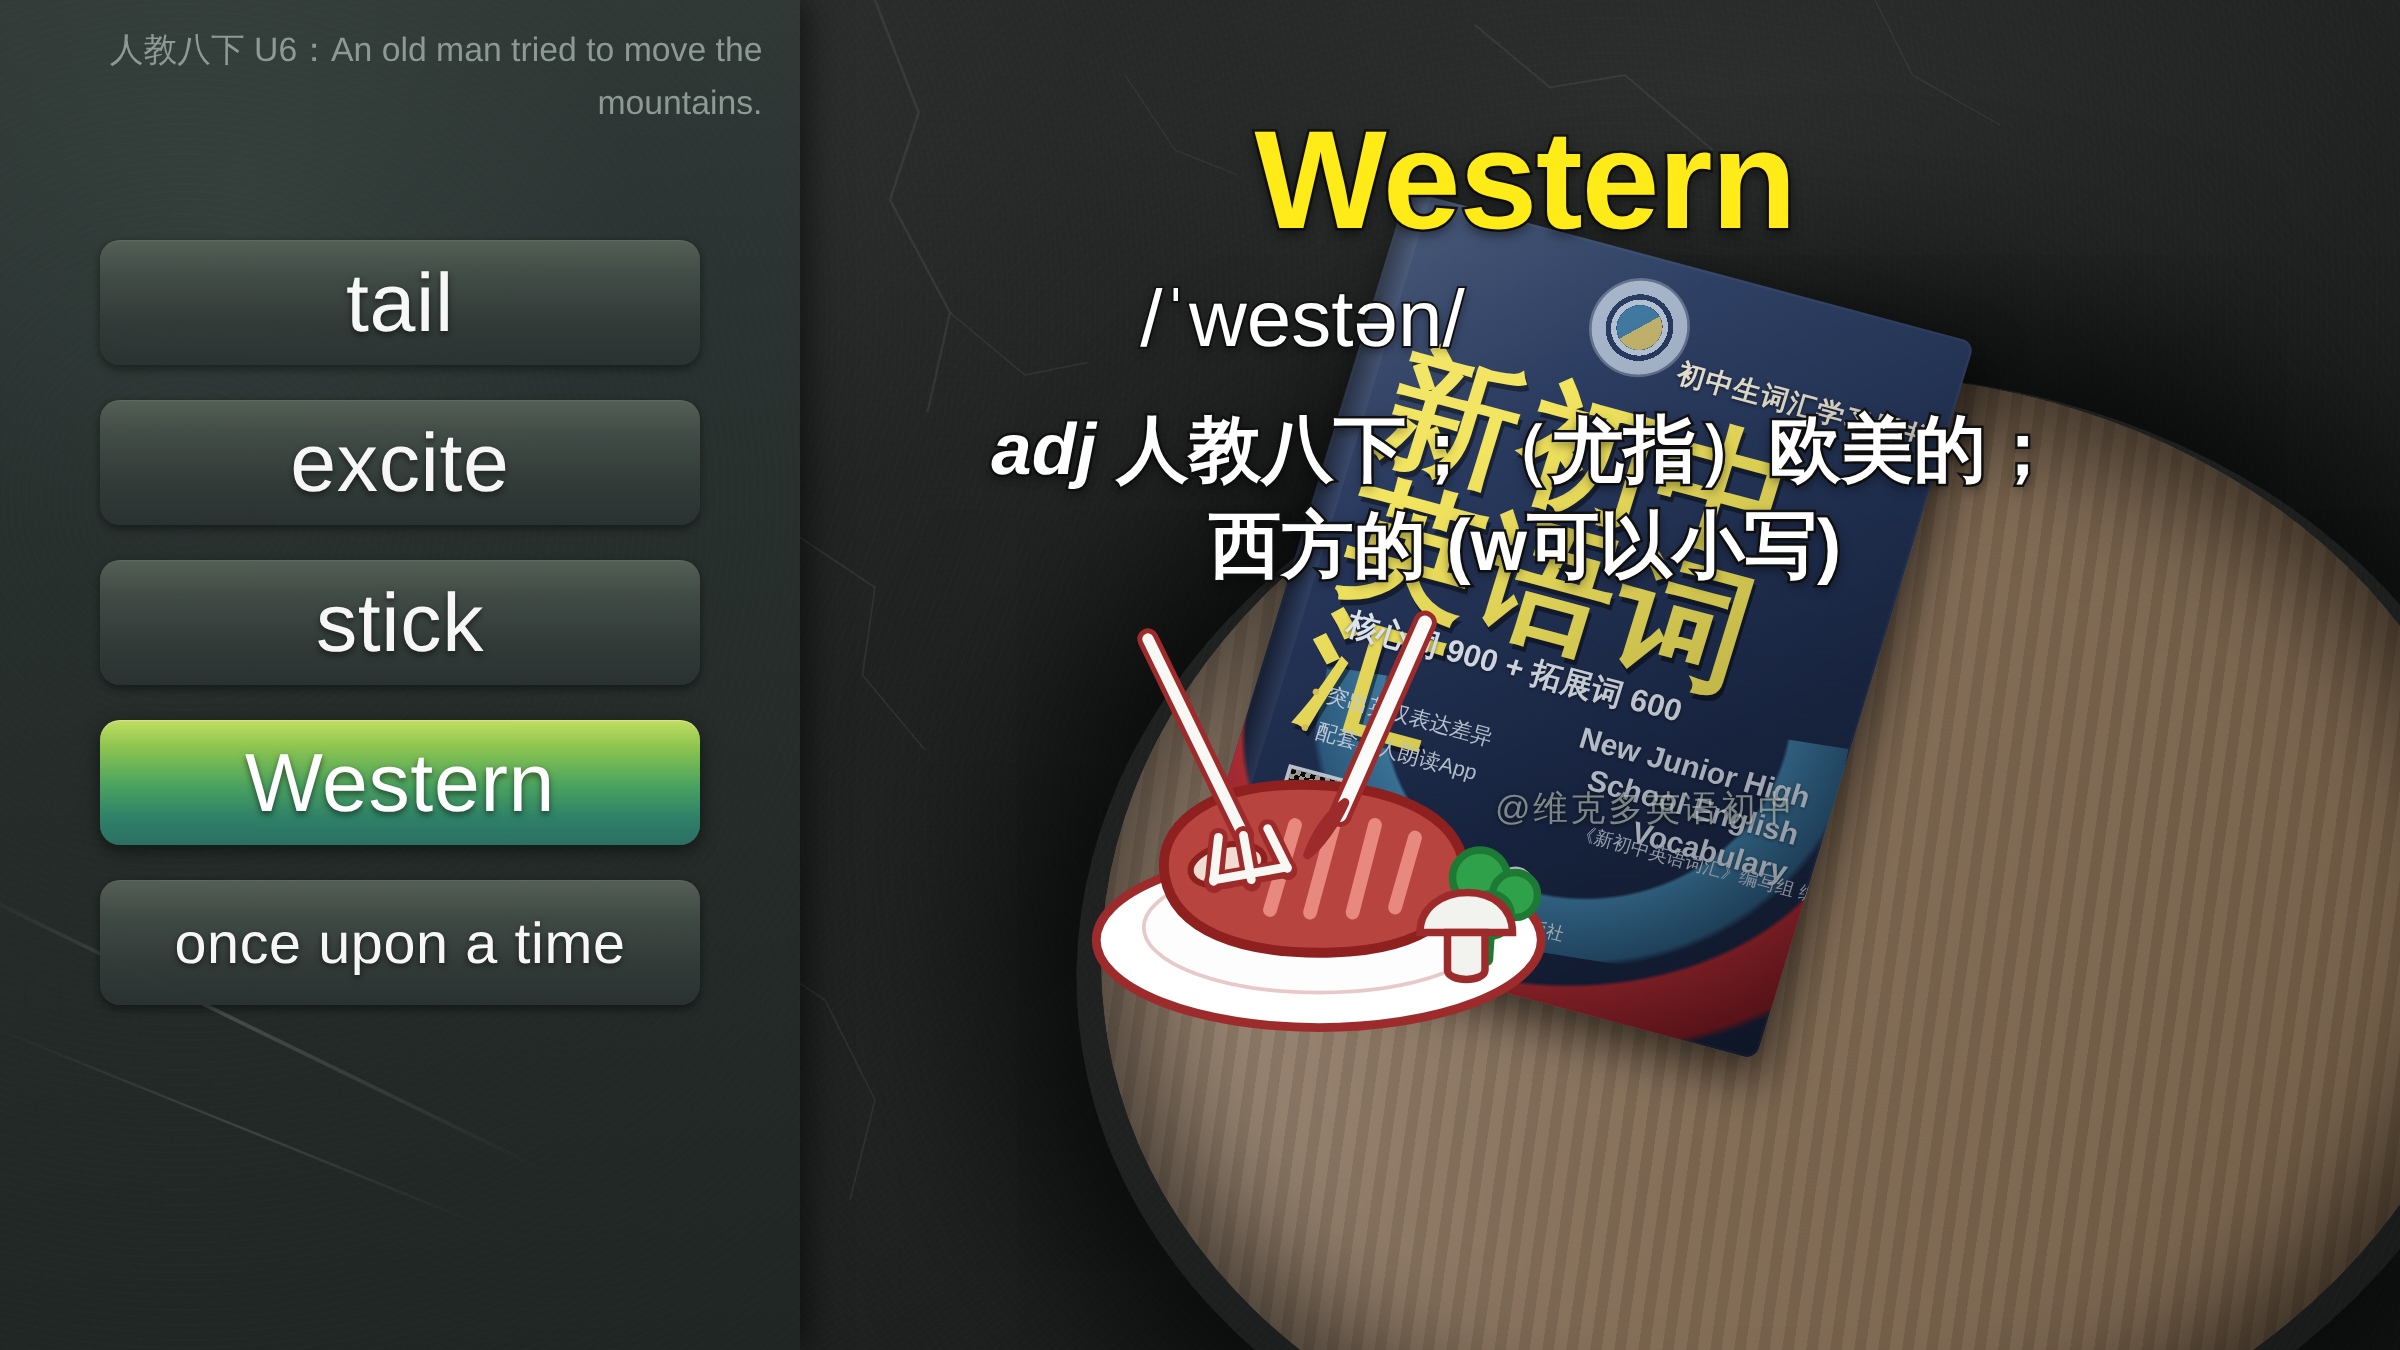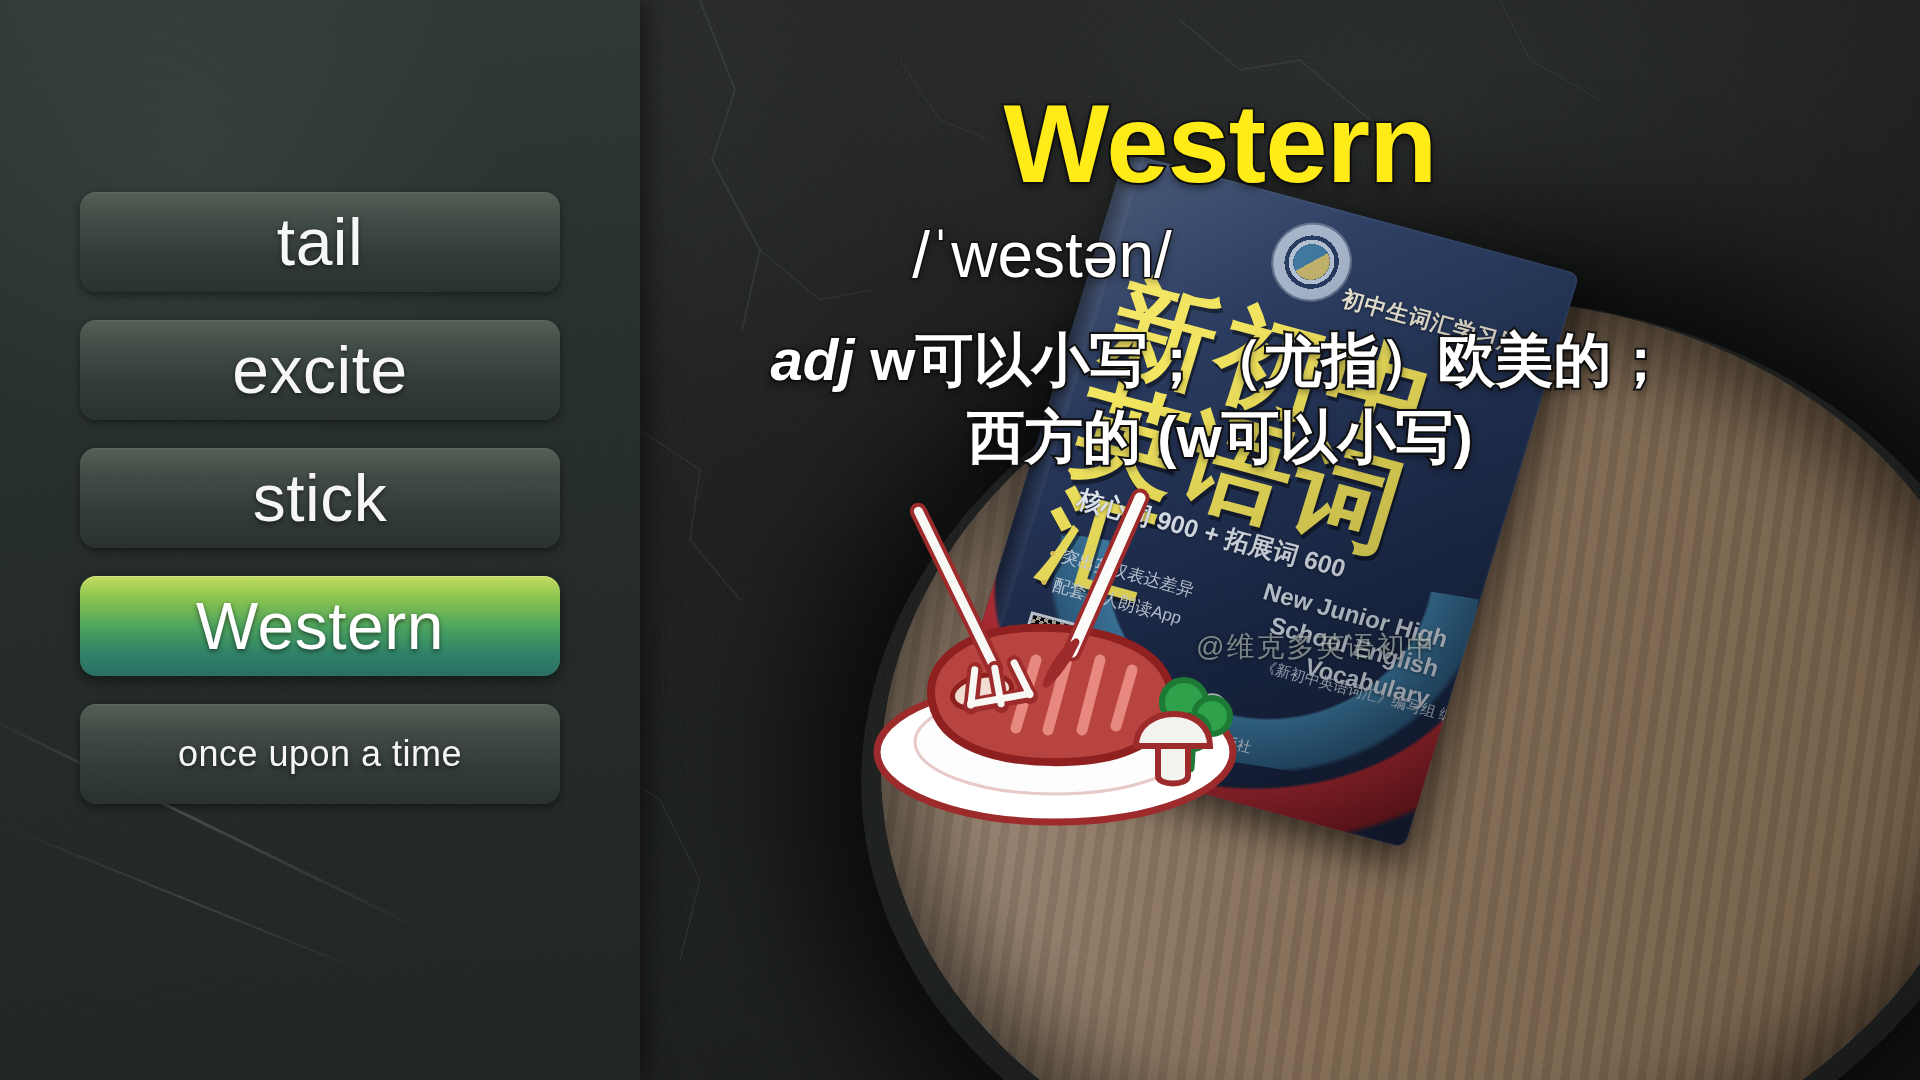--- a/index.html
+++ b/index.html
@@ -366,21 +366,21 @@
     text-shadow: 0 2px 5px rgba(0,0,0,0.55);
     opacity: 0.96;
   }
   .word-btn.active {
     background: linear-gradient(180deg, #c3dd60 0%, #8cc44f 22%, #4ba35f 52%, #2f8168 78%, #2b6f63 100%);
     box-shadow:
       0 4px 14px rgba(0,0,0,0.5),
       0 1px 0 rgba(255,255,255,0.25) inset;
     opacity: 1;
   }
-  .word-btn.long { font-size: 36px; }
+  .word-btn.long { font-size: 46px; }
 </style>
 </head>
 <body>
 
 <div id="stage">
 
   <div class="bg-main"></div>
 
   <svg class="bg-veins" width="1920" height="1080" viewBox="0 0 1920 1080">
     <g stroke="#9aa3a1" fill="none" stroke-opacity="0.22">
@@ -473,30 +473,31 @@
         <path d="M300 18 L232 172" stroke="#fbfbf9" stroke-width="11" stroke-linecap="round"></path>
         <path d="M236 162 C228 180 216 196 206 204 C212 188 222 172 236 162 Z" fill="#fbfbf9" stroke="#9e2b2b" stroke-width="7" stroke-linejoin="round"></path>
       </g>
     </svg>
   </div>
 
   <div class="headword">Western</div>
   <div class="phonetic">/ˈwestən/</div>
   <div class="definition">
     <div>
-      <span class="pos">adj</span><span>w可以小写；（尤指）欧美的；</span>
+      <span class="pos">adj</span><span>人教八下；（尤指）欧美的；</span>
     </div>
     <div>西方的 (w可以小写)</div>
   </div>
 
   <div class="sidebar">
     <div class="sidebar-grain"></div>
     <div class="sidebar-streak"></div>
     <div class="sidebar-streak2"></div>
 
+    <div class="unit-header">人教八下 U6：An old man tried to move the mountains.</div>
 
     <div class="word-list">
       <div class="word-btn">tail</div>
       <div class="word-btn">excite</div>
       <div class="word-btn">stick</div>
       <div class="word-btn active">Western</div>
       <div class="word-btn long">once upon a time</div>
     </div>
   </div>
 

